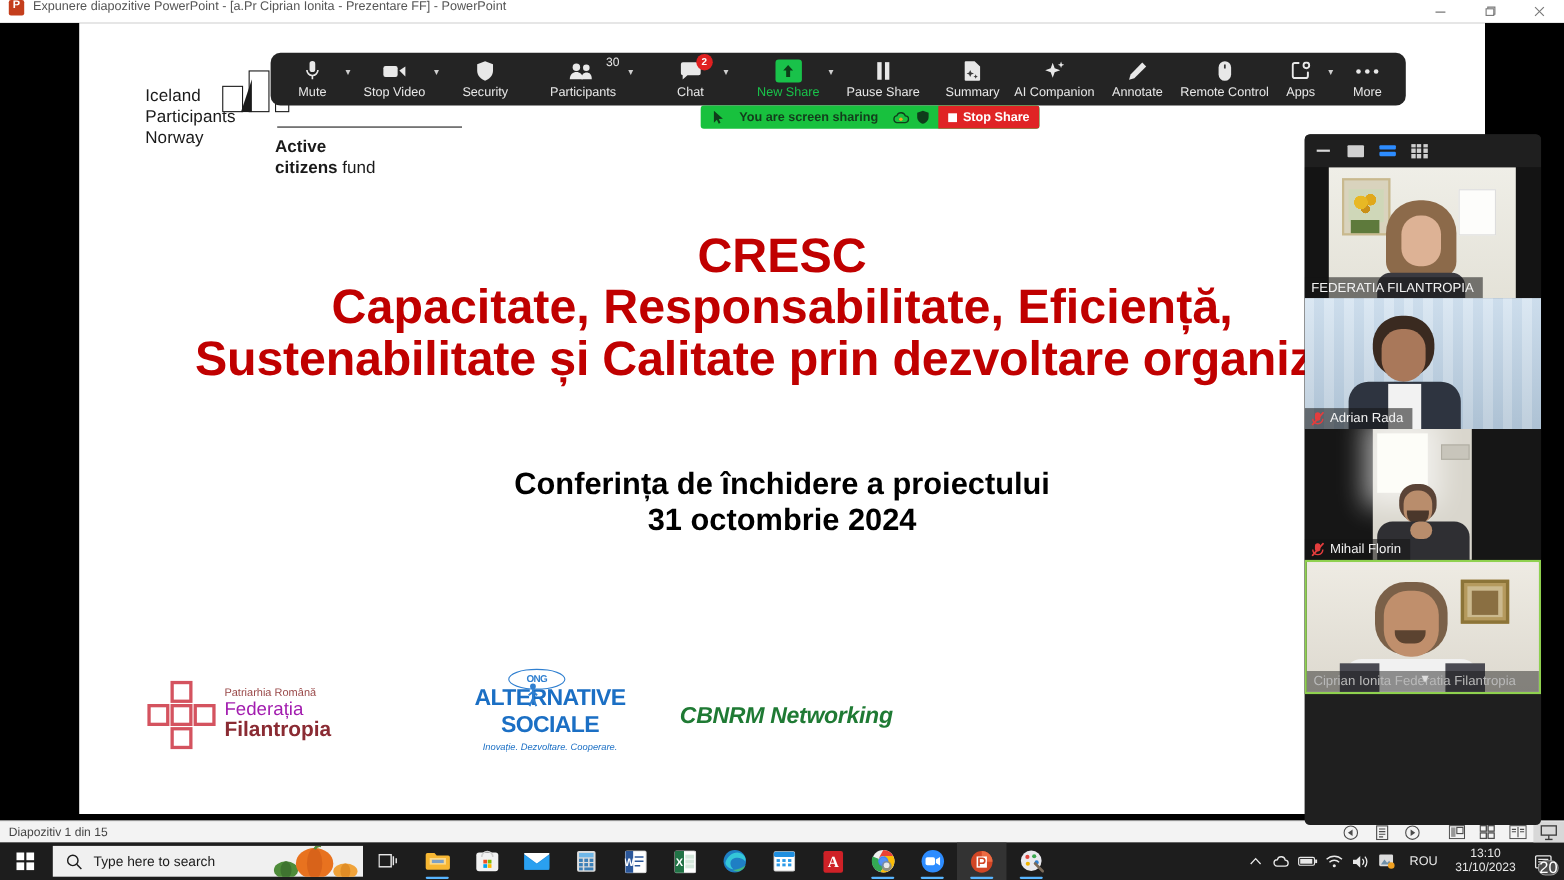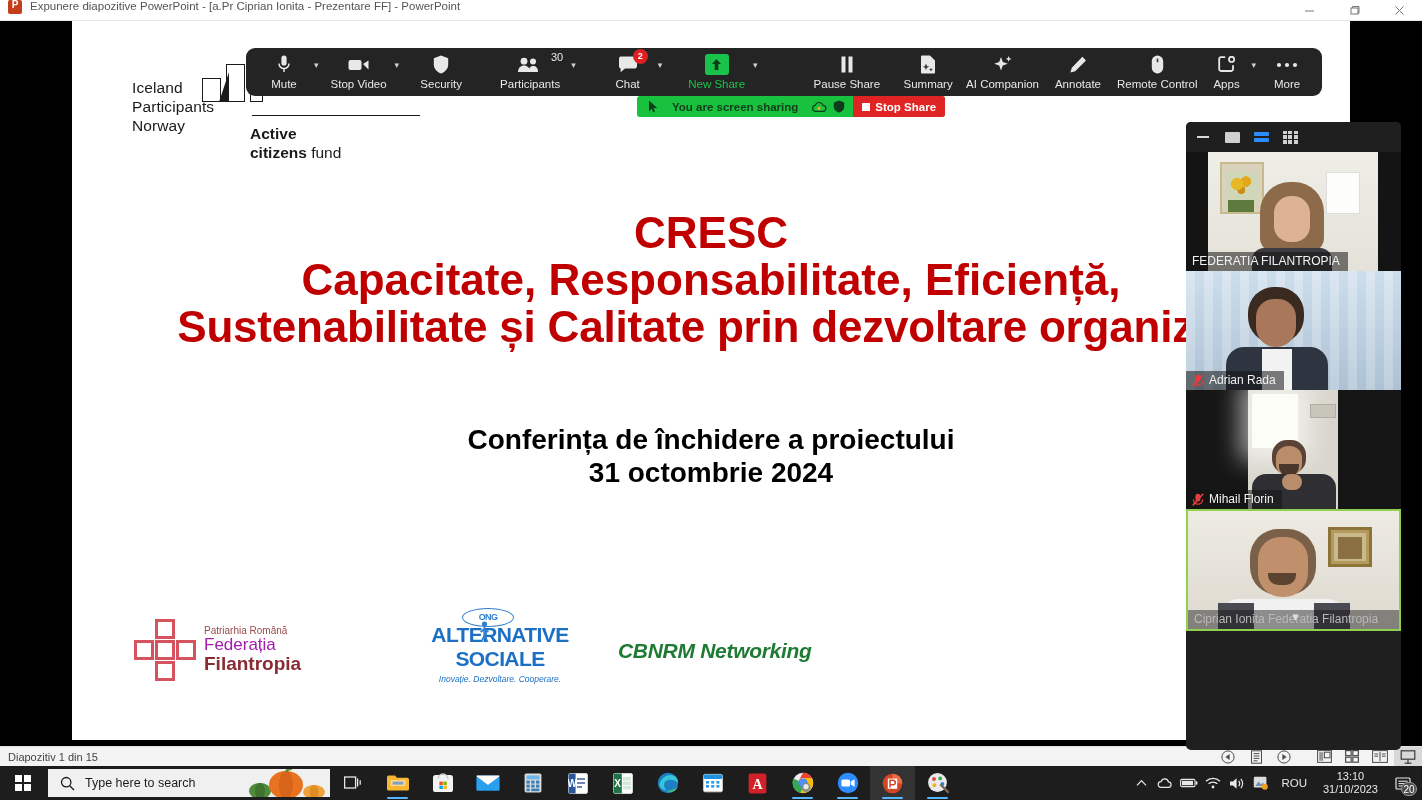--- a/index.html
+++ b/index.html
@@ -214,21 +214,21 @@
   .task-ico { width: 45px; height: 34px; display: flex; align-items: center; justify-content: center; position: relative; }
   .task-ico.active { background: #333333; }
   .task-ico .run-ul { position: absolute; bottom: 1px; left: 12px; width: 21px; height: 2px; background: #58b5ff; border-radius: 1px; }
   .tray { margin-left: auto; display: flex; align-items: center; height: 34px; padding-right: 2px; }
   .tray-ico { width: 24px; height: 34px; display: flex; align-items: center; justify-content: center; color: #e8e8e8; }
   .tray-lang { font-size: 11.5px; color: #e8e8e8; padding: 0 8px; }
   .clock { color: #e8e8e8; font-size: 11px; text-align: center; line-height: 13px; padding: 0 8px; }
   .notif { width: 34px; height: 34px; display: flex; align-items: center; justify-content: center; position: relative; color: #e8e8e8;}
   .notif .nbadge {
     position: absolute; right: 3px; bottom: 4px; background: #4c4c4c; color: #fff;
-    font-size: 10px; border-radius: 9px; min-width: 16px; height: 14px; line-height: 14px;
+    font-size: 15px; border-radius: 9px; min-width: 16px; height: 14px; line-height: 14px;
     text-align: center; border: 1px solid #9a9a9a;
   }
   svg { display: block; }
 </style>
 </head>
 <body>
 
 <div id="root">
 
   <div class="titlebar">
@@ -401,21 +401,21 @@
               <svg width="11" height="13" viewBox="0 0 11 13">
                   <path d="M5.5 1 L10 6 H7.3 V12 H3.7 V6 H1 Z" fill="#0d3d18"></path>
                 </svg>
             </div>
           </div>
           <div class="zt-lbl newshare-lbl">New Share</div>
         </div>
         <div class="zt-caret">▾</div>
       </div>
 
-      <div class="zt-item" style="min-width:74px;margin-left:44px;">
+      <div class="zt-item" style="min-width:74px;">
         <div class="zt-ico">
           <svg width="14" height="17" viewBox="0 0 14 17">
               <rect x="1.5" y="0.5" width="4" height="16" fill="#e8e8e8"></rect>
               <rect x="8.5" y="0.5" width="4" height="16" fill="#e8e8e8"></rect>
             </svg>
         </div>
         <div class="zt-lbl">Pause Share</div>
       </div>
 
       <div class="zt-item" style="min-width:64px;margin-left:10px;">

